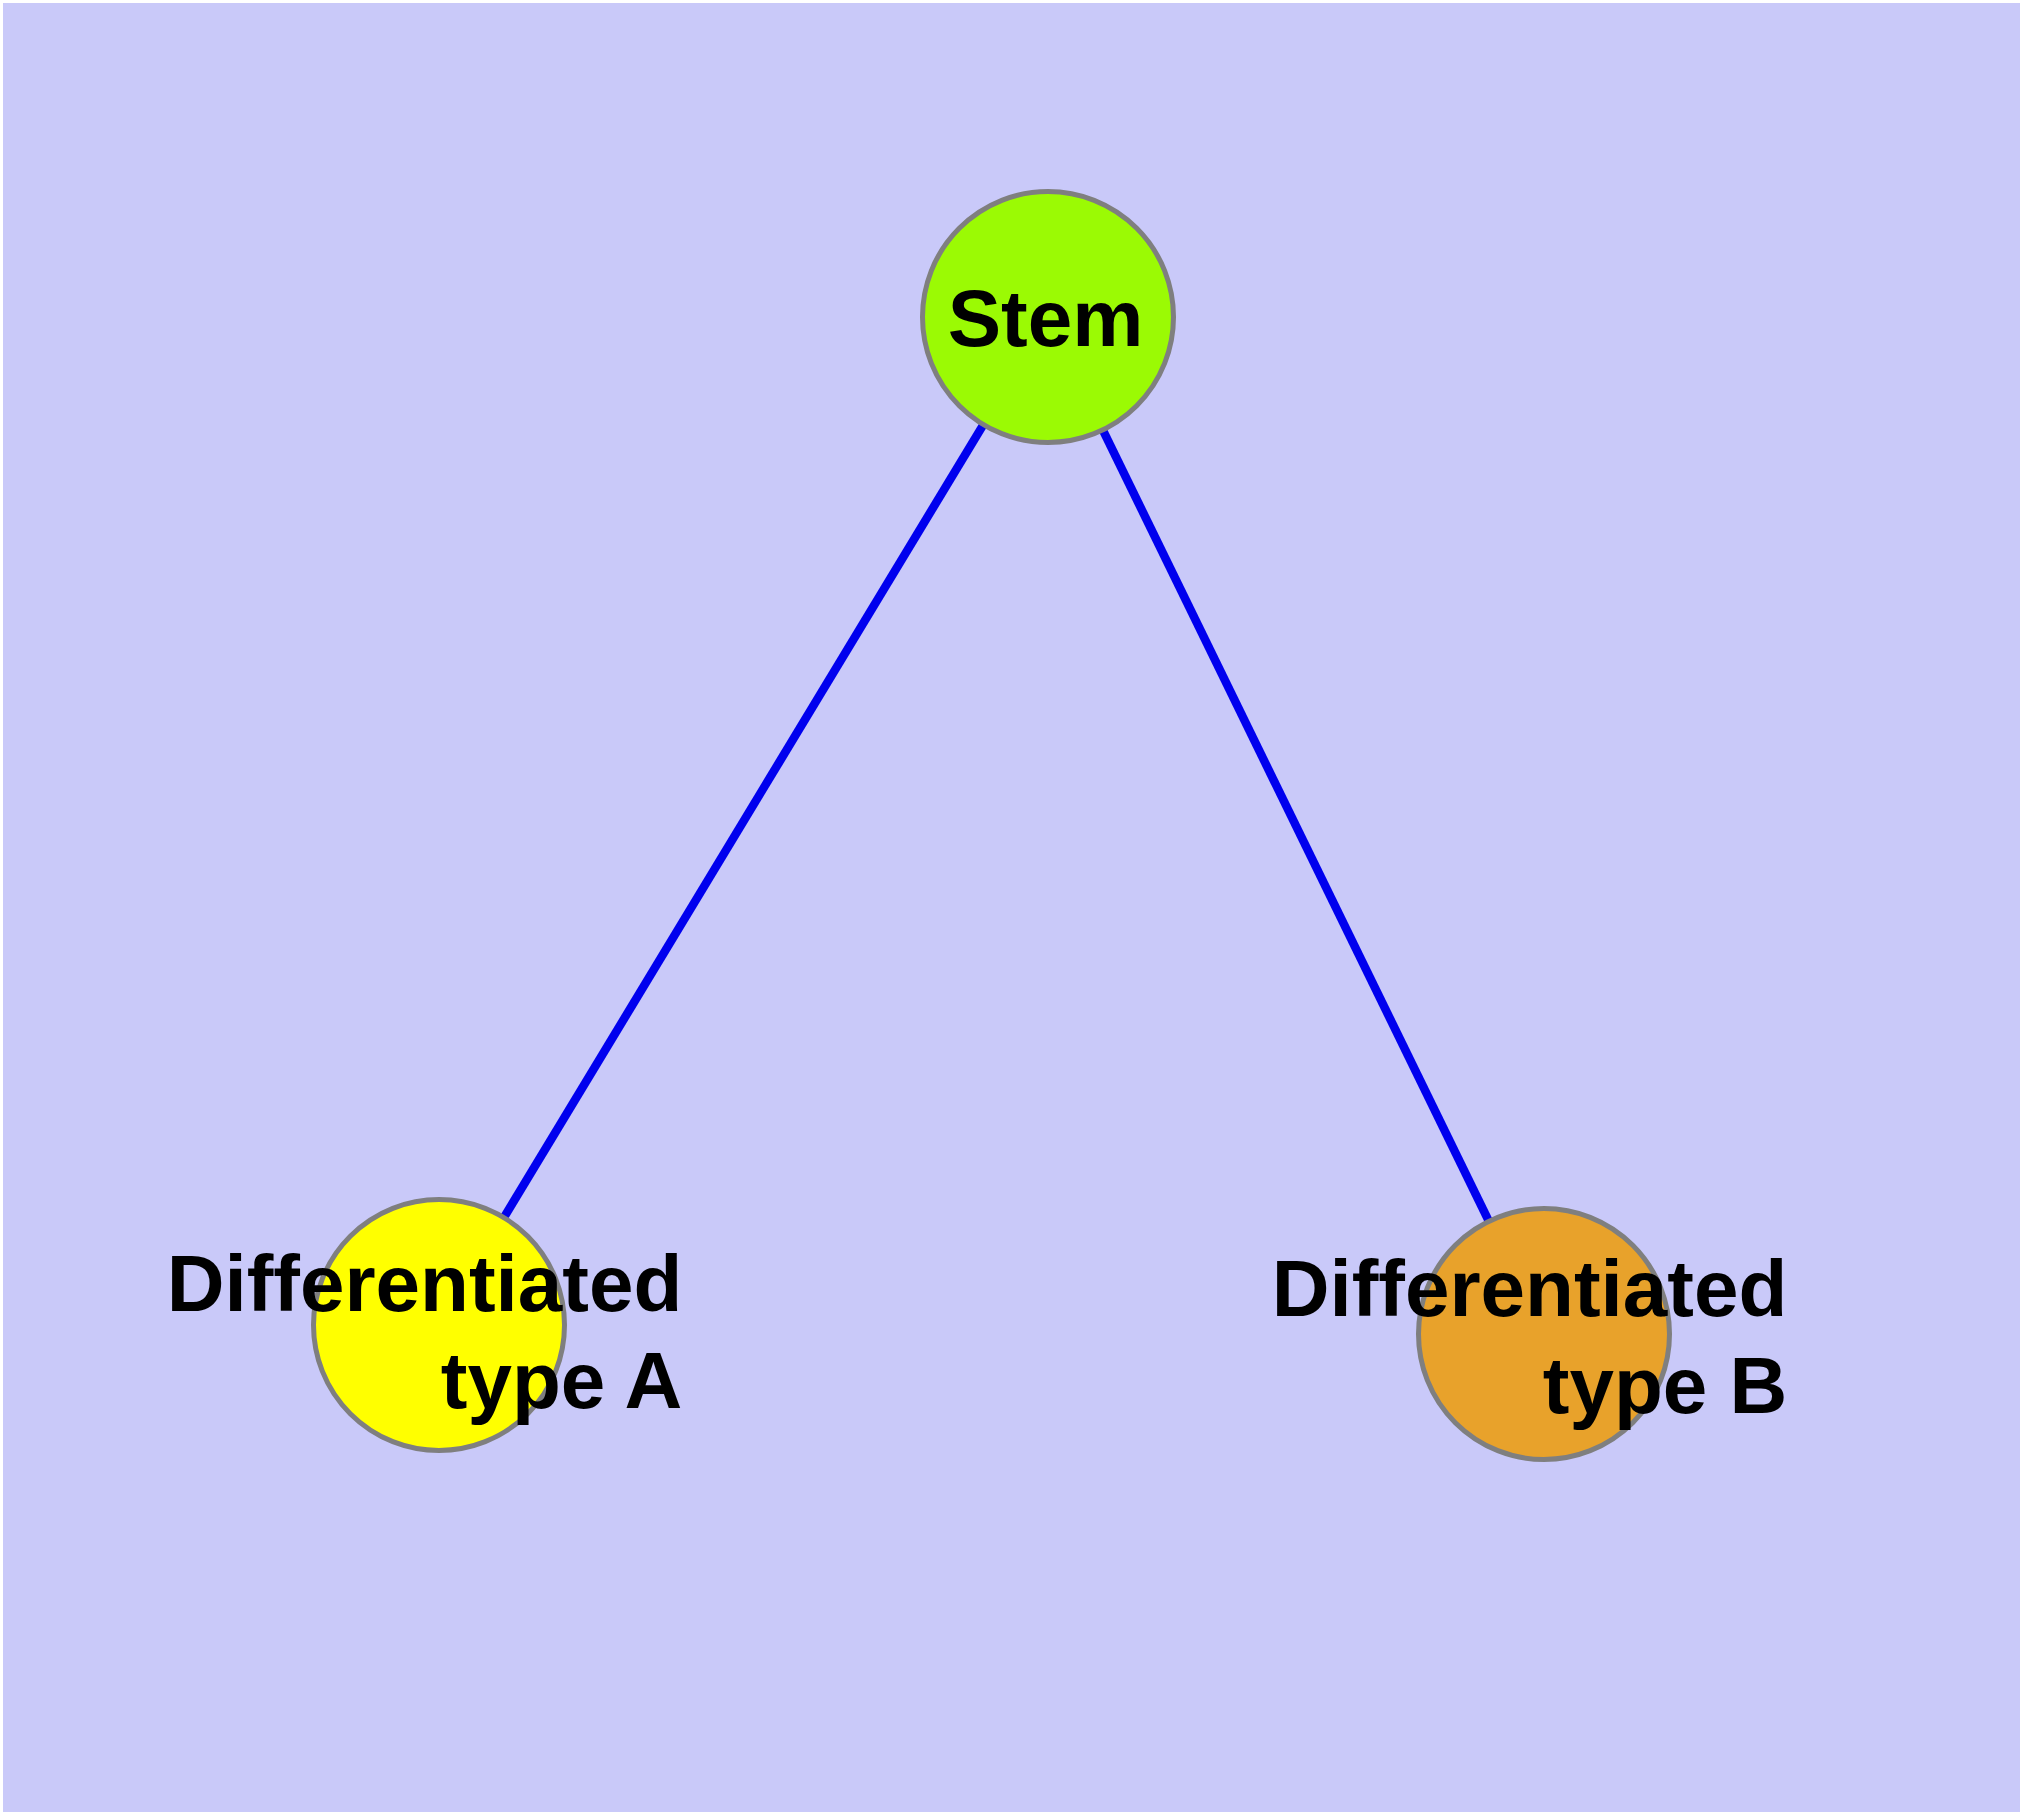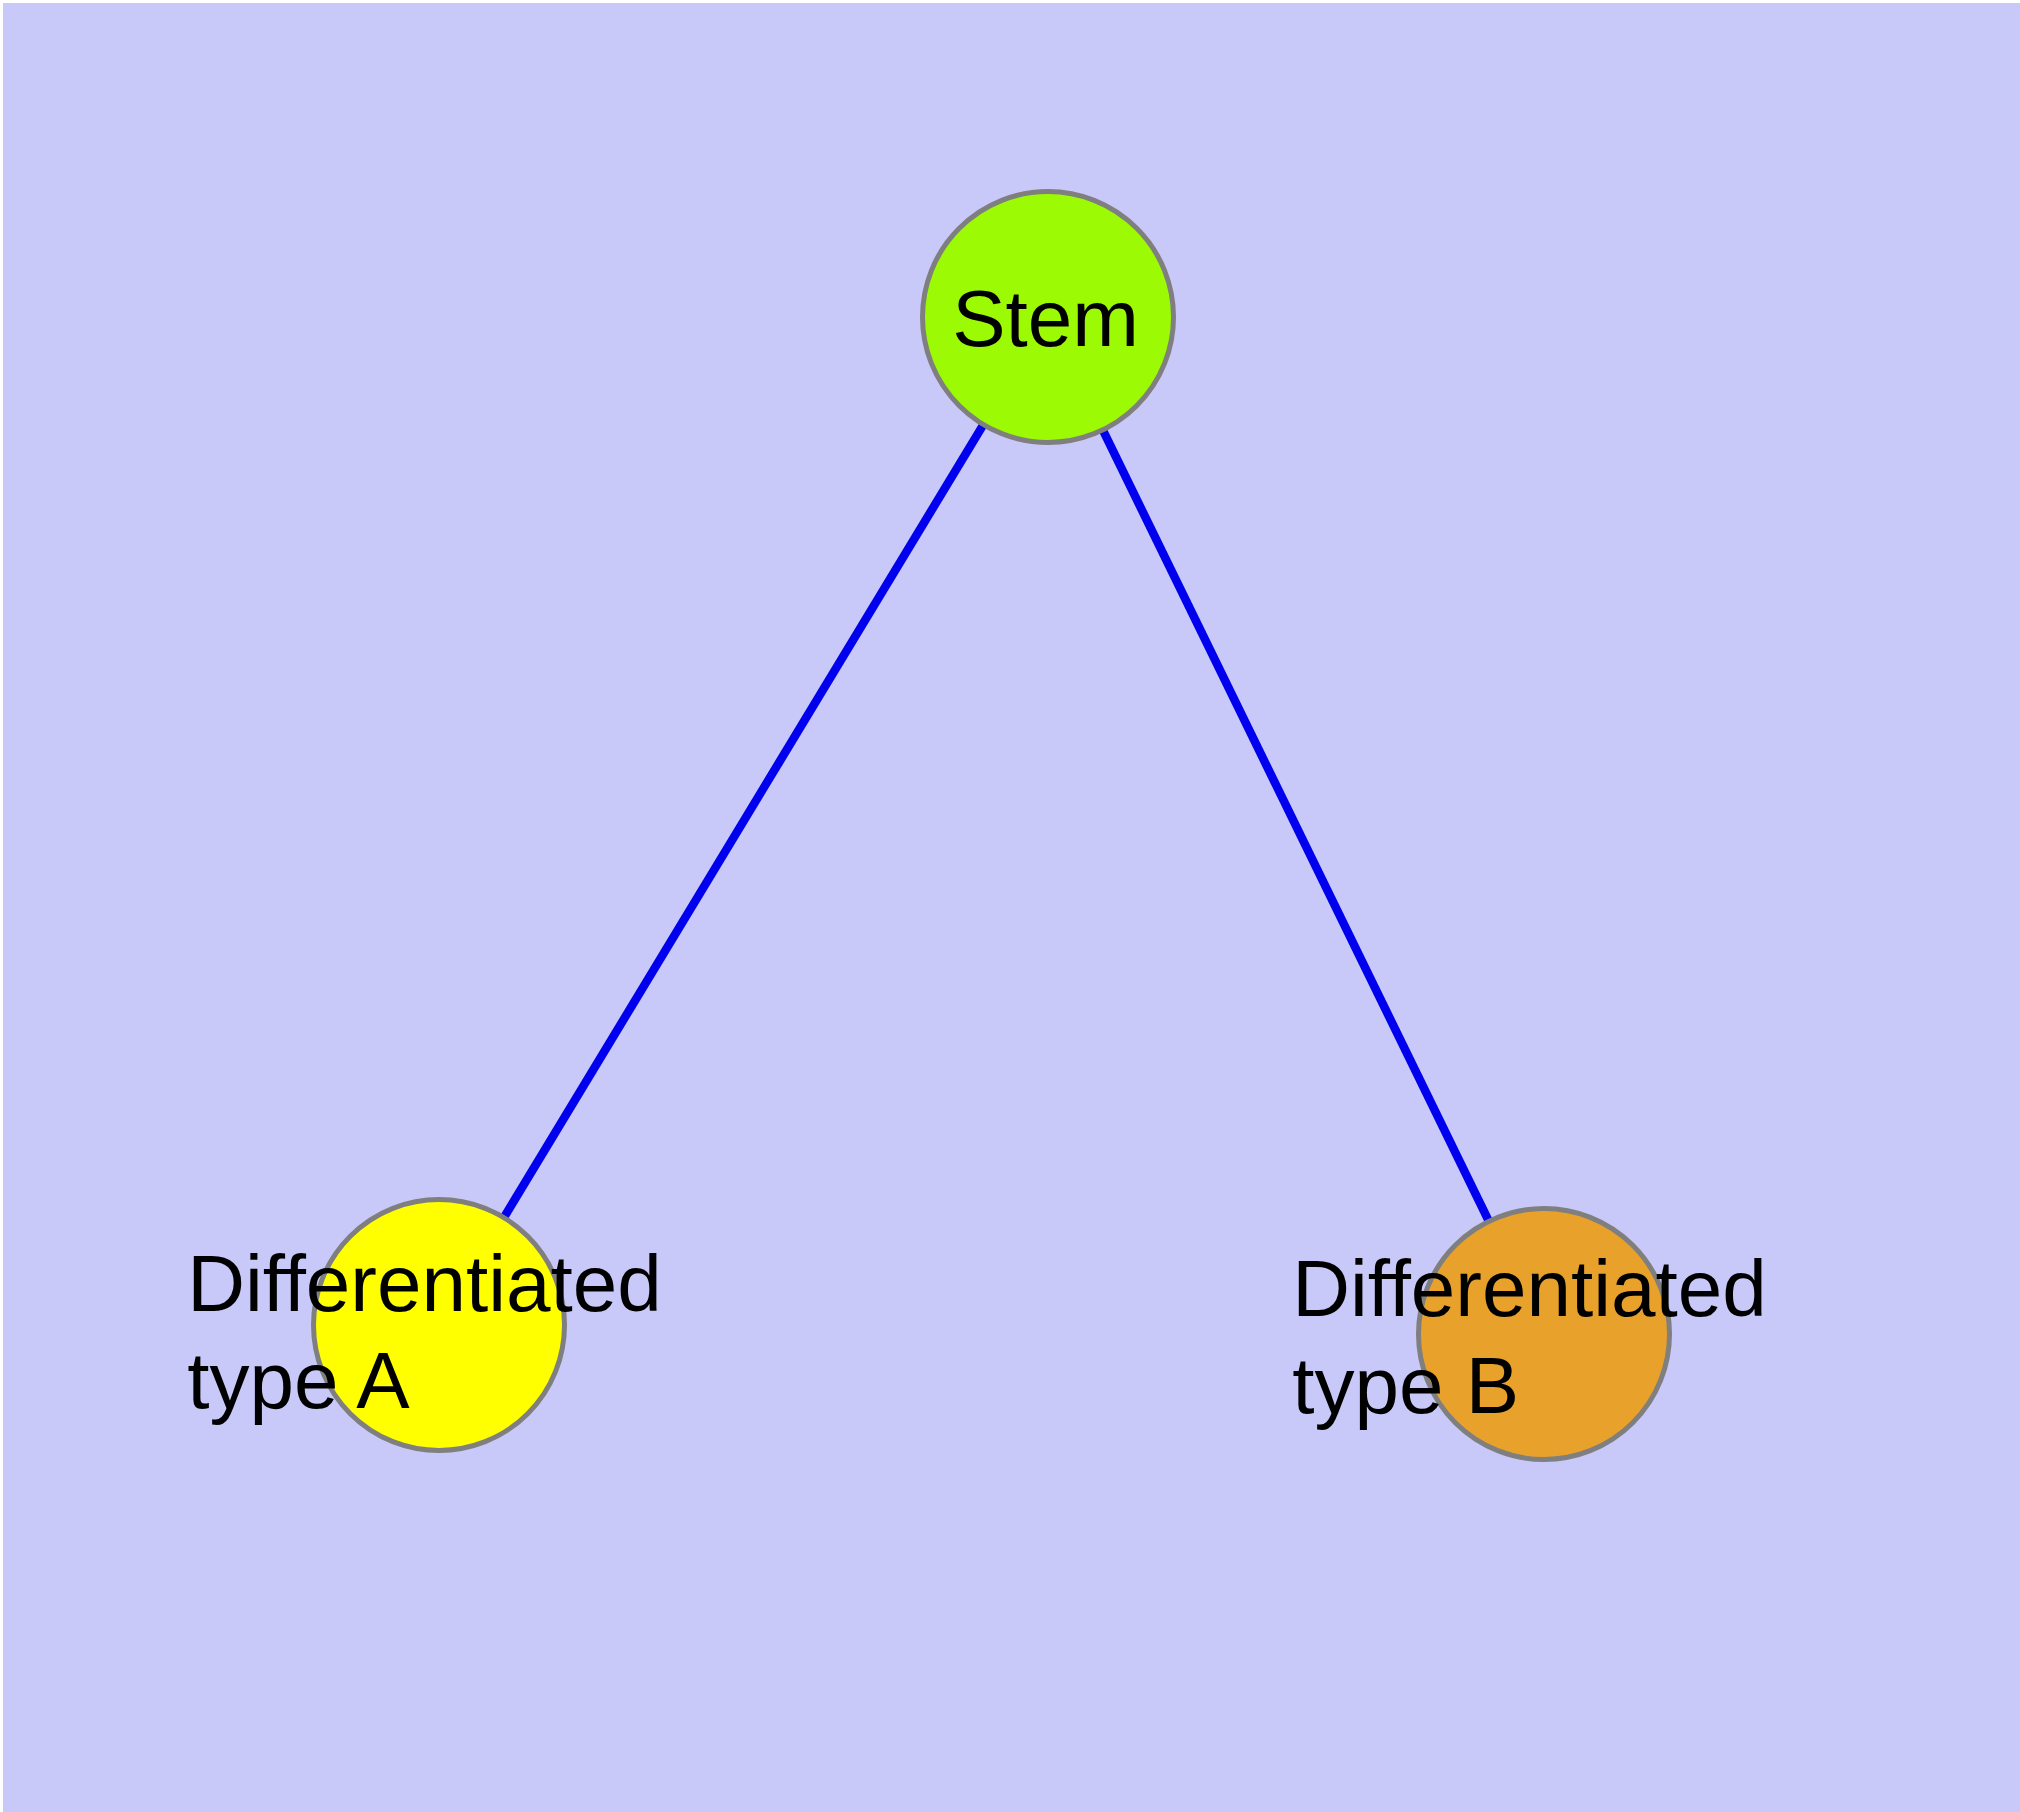--- a/index.html
+++ b/index.html
@@ -34,24 +34,24 @@
     z-index: 1;
   }
   .node-stem   { left: 917px; top: 186px; }
   .node-type-a { left: 308px;  top: 1194px; }
   .node-type-b { left: 1413px; top: 1203px; }
   .node-label {
     position: absolute;
     transform: translate(-50%, -50%);
     z-index: 2;
     color: #000000;
-    font-weight: normal;
+    font-weight: bold;
     font-size: 80px;
     line-height: 1.22;
-    text-align: left;
+    text-align: right;
     white-space: pre-line;
     letter-spacing: 0px;
   }
   .label-stem   { left: 1043px; top: 316px; }
   .label-type-a { left: 422px;  top: 1330px; }
   .label-type-b { left: 1527px; top: 1335px; }
 </style>
 </head>
 <body>
 

